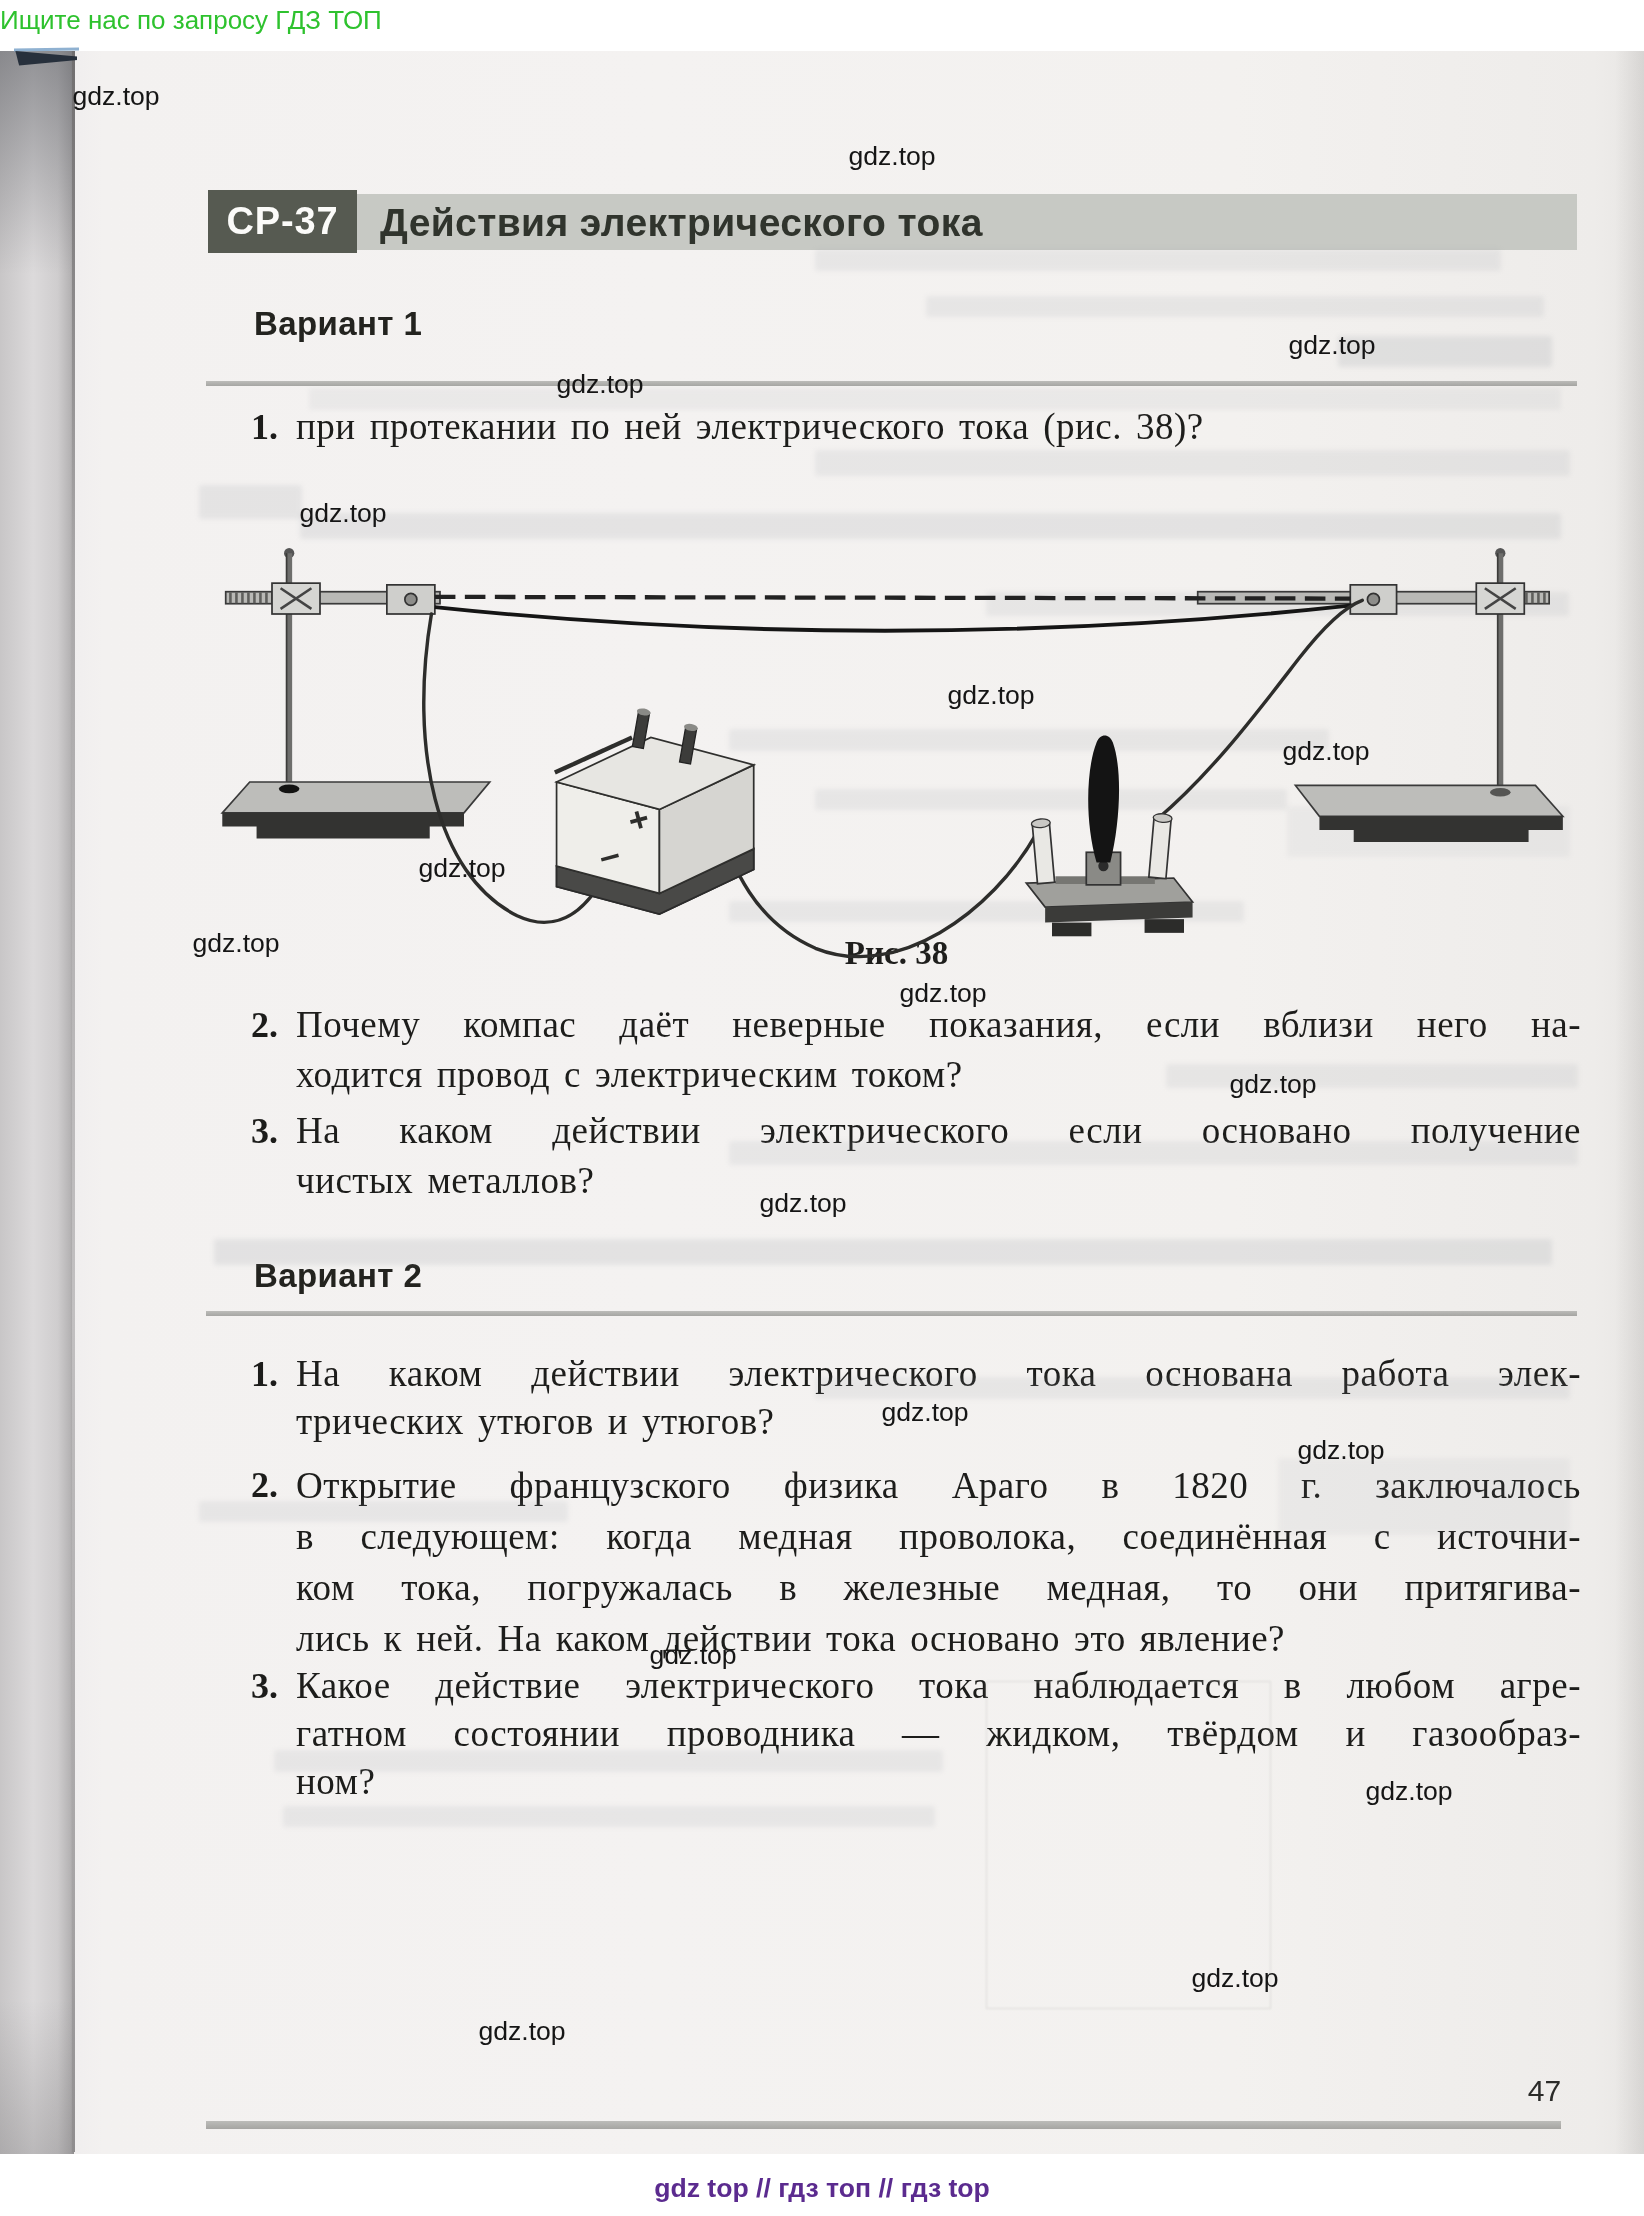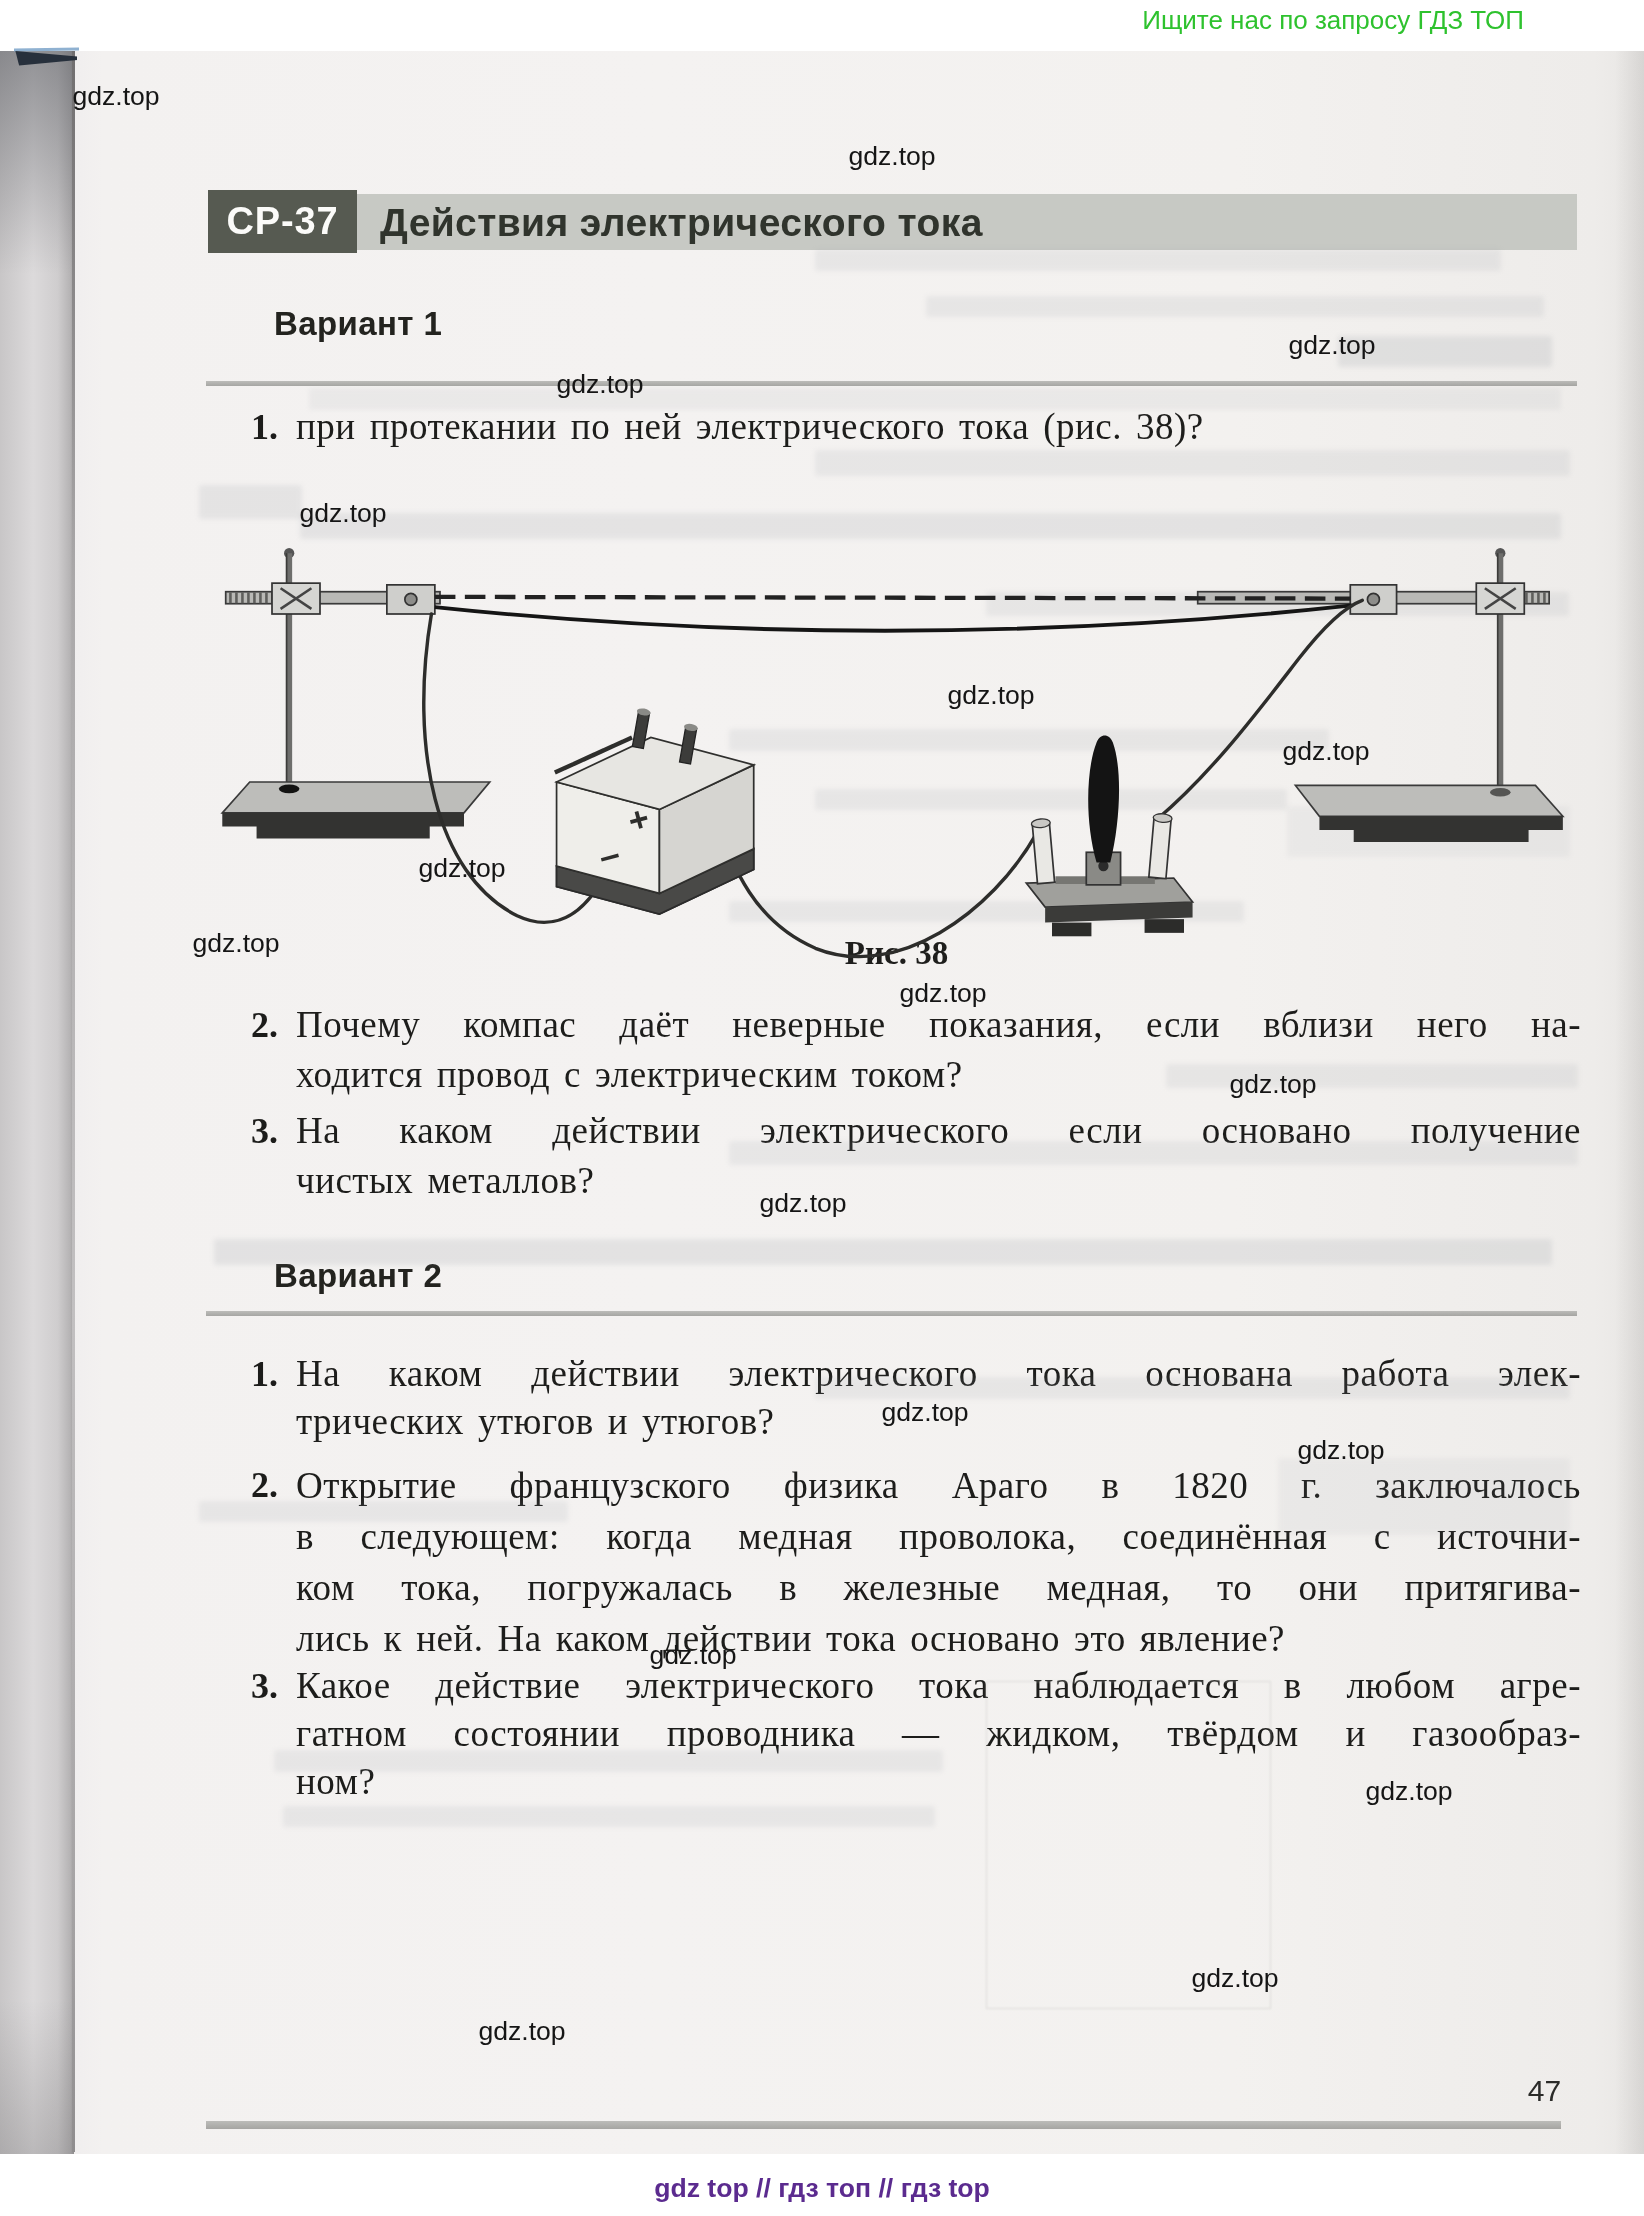--- a/index.html
+++ b/index.html
@@ -22,36 +22,36 @@
   .right-edge{position:absolute;right:0;top:51px;width:29px;height:2103px;
     background:linear-gradient(90deg,rgba(140,138,136,0),rgba(140,138,136,.18));}
 
   
   .badge{position:absolute;left:208px;top:190px;width:149px;height:63px;background:#565a51;
     color:#fbfbf9;font-weight:700;font-size:38px;letter-spacing:0.9px;text-align:center;line-height:63px;}
   .band{position:absolute;left:357px;top:194px;width:1220px;height:56px;background:#c7c9c4;}
   .band-title{position:absolute;left:23px;top:0;height:56px;line-height:57px;font-weight:700;font-size:39px;
     color:#30342d;letter-spacing:0.4px;white-space:nowrap;text-align:right;}
 
-  .variant{position:absolute;left:254px;font-weight:700;font-size:33px;color:#23231f;letter-spacing:0.4px;margin-left:20px;}
+  .variant{position:absolute;left:254px;font-weight:700;font-size:33px;color:#23231f;letter-spacing:0.4px;}
   .rule{position:absolute;left:206px;height:5.1px;background:linear-gradient(180deg,#b6b6b3,#9d9d9a);opacity:.9;}
 
   
   .q{position:absolute;left:296px;width:1285px;}
   .qnum{position:absolute;left:-45px;top:0;font-family:"Liberation Serif",serif;font-weight:700;font-size:36px;color:#1c1c1a;}
   .qline{font-family:"Liberation Serif",serif;font-size:37px;color:#1d1d1b;letter-spacing:0.5px;word-spacing:4.3px;white-space:nowrap;}
   .q .j{white-space:normal;text-align:justify;}
   .j:after{content:"";display:inline-block;width:100%;height:0;}
 
   .caption{position:absolute;left:768px;top:935px;width:257px;text-align:center;
     font-family:"Liberation Serif",serif;font-weight:700;font-size:33px;color:#1e1e1c;}
 
   .pagenum{position:absolute;left:1510px;top:2074px;width:69px;text-align:center;font-weight:400;font-size:30px;color:#2b2b29;}
 
-  .banner{position:absolute;left:0;top:5.1px;width:1524px;text-align:right;font-size:26px;color:#2ec22e;}
+  .banner{position:absolute;left:0;top:5.1px;width:1524px;text-align:left;font-size:26px;color:#2ec22e;}
   .footer{position:absolute;left:0;top:2173px;width:1644px;text-align:center;font-weight:700;font-size:26.6px;color:#5b2b8f;}
 
   .wm{position:absolute;transform:translate(-50%,-50%);font-size:26.6px;color:#151515;white-space:nowrap;z-index:30;}
 
   .ghost{position:absolute;background:#8d939b;opacity:.12;filter:blur(2.6px);border-radius:2.6px;z-index:1;}
   .ghost-box{position:absolute;border:1.7px solid #c9c8c5;opacity:.55;filter:blur(0.9px);z-index:1;}
 
   svg text{font-family:"Liberation Sans",sans-serif;}
   .fig{position:absolute;left:129px;top:506px;z-index:5;}
 </style>

